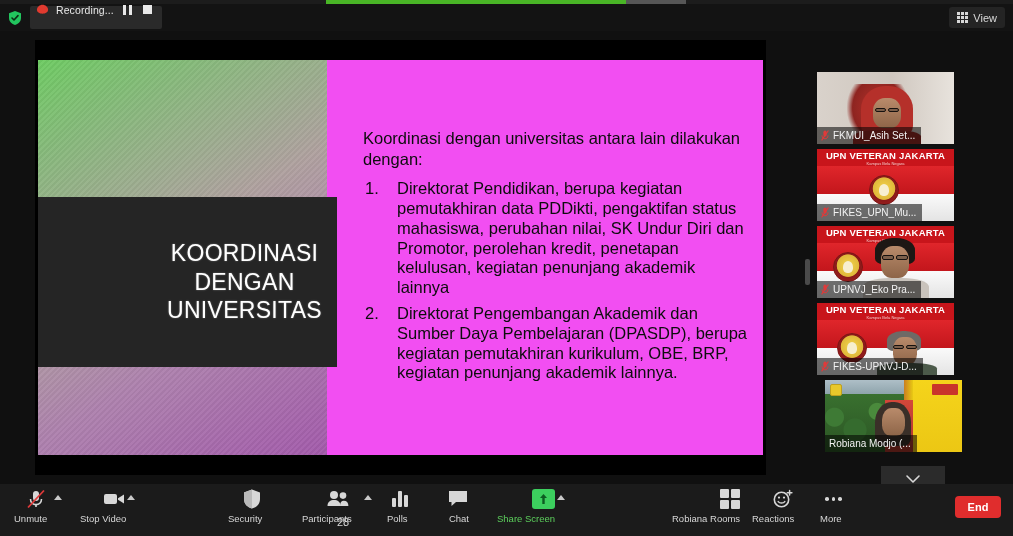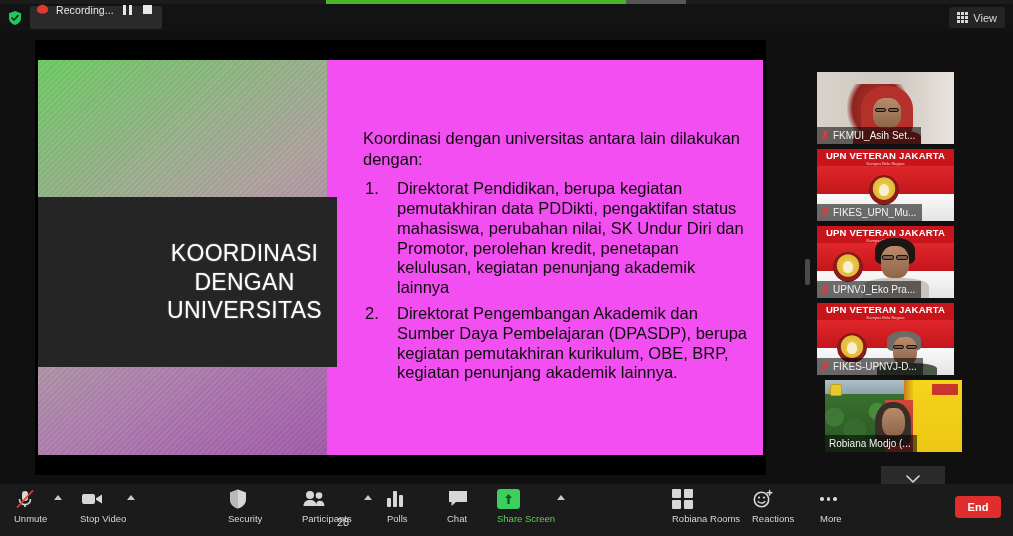--- a/index.html
+++ b/index.html
@@ -216,21 +216,21 @@
     display: flex; align-items: center; justify-content: center;
   }
 
   
   .toolbar {
     position: absolute; left: 0; bottom: 0; width: 1013px; height: 52px;
     background: #1b1b1b;
   }
   .tb-item {
     position: absolute; top: 4px;
-    display: flex; flex-direction: column; align-items: flex-start;
+    display: flex; flex-direction: column; align-items: flex-end;
     gap: 3px; color: #d7d7d7;
   }
   .tb-icon { height: 22px; display: flex; align-items: center; justify-content: center; }
   .tb-label { font-size: 9.5px; color: #d7d7d7; white-space: nowrap; }
   .tb-label.green { color: #5ccf5c; }
   .caret {
     position: absolute; top: 11px;
     width: 0; height: 0;
     border-left: 4px solid transparent; border-right: 4px solid transparent;
     border-bottom: 5px solid #c9c9c9;

